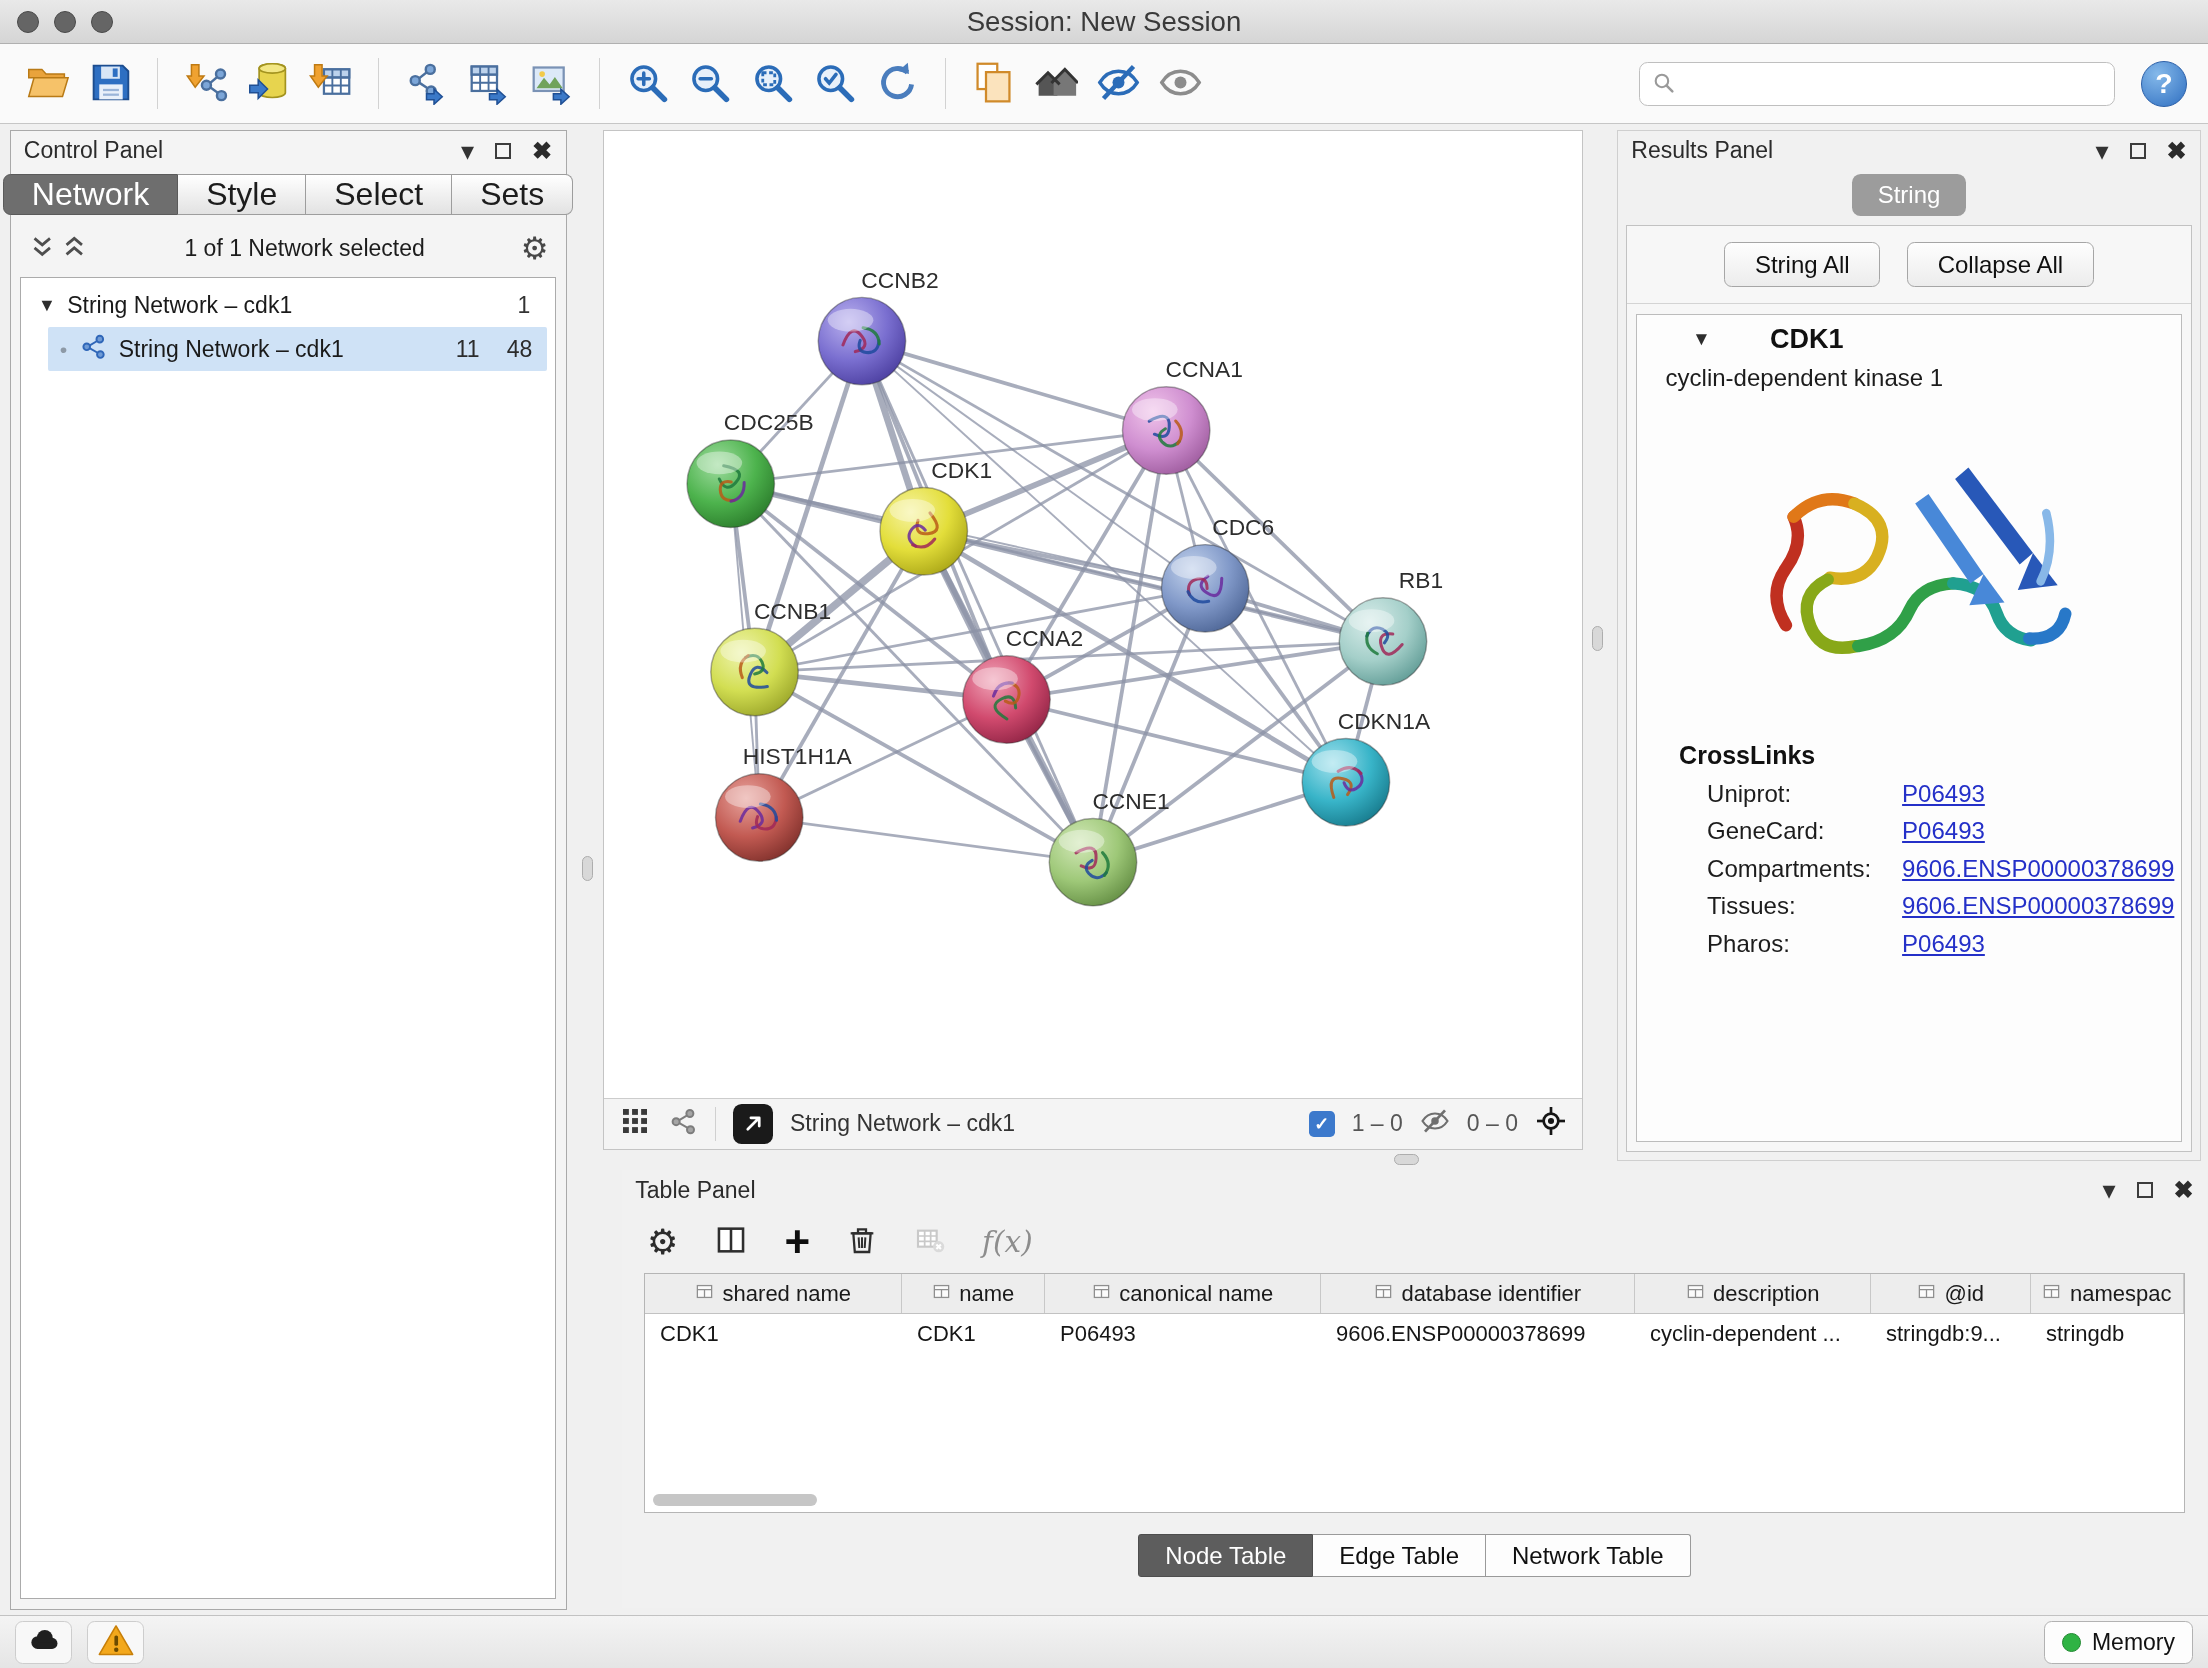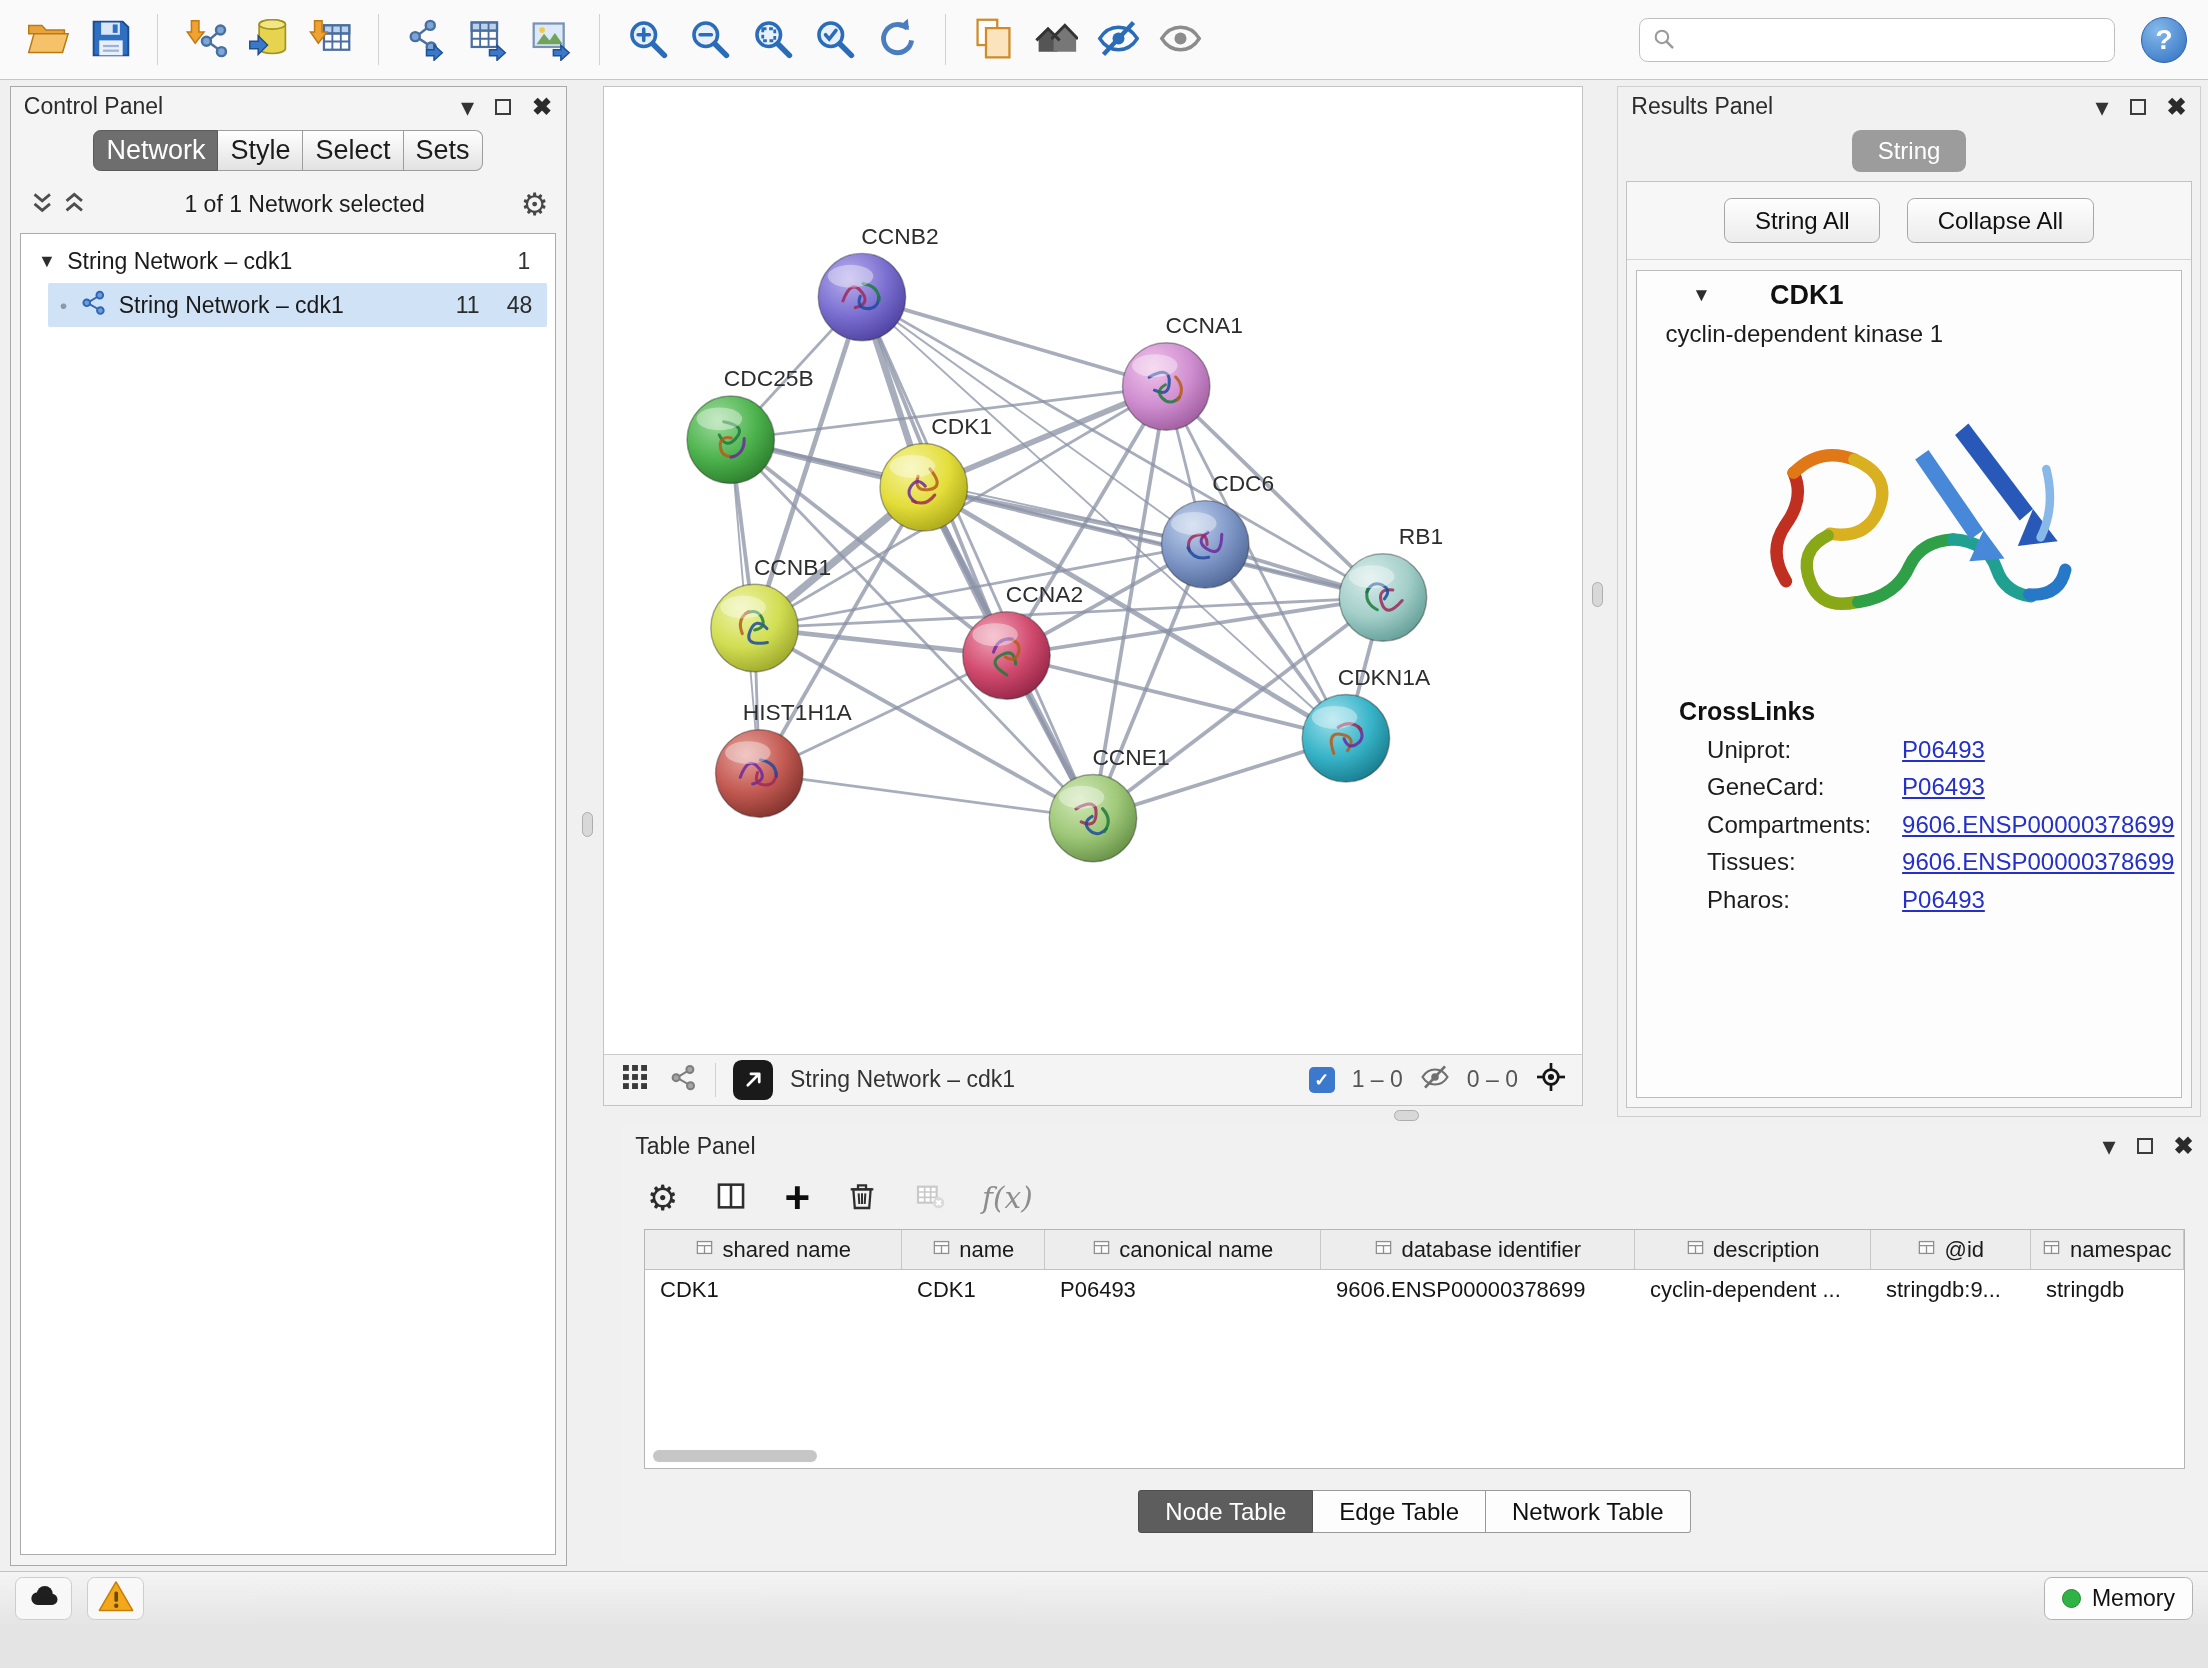--- a/index.html
+++ b/index.html
@@ -26,21 +26,21 @@
 
   .panel-header{height:40px;display:flex;align-items:center;padding:0 13.3px;font-size:23px;color:#2b2b2b;flex:none}
   .win-icons{margin-left:auto;display:flex;align-items:center;gap:21px}
   .menu-icon{font-size:26px;color:#333;line-height:1}
   .float-icon{width:16px;height:16px;border:2.9px solid #3c3c3c}
   .close-icon{font-size:24px;font-weight:bold;color:#2b2b2b;line-height:1}
 
   
   .control-panel{position:absolute;left:9.5px;top:5.7px;width:557px;height:1480px;background:#f4f4f4;border:1px solid #a9a9a9;display:flex;flex-direction:column}
   .cp-tabs{display:flex;justify-content:center;padding:3.8px 0 9.5px;flex:none}
-  .tab{font-size:27px;height:41px;display:flex;align-items:center;padding:0 12px;background:linear-gradient(#ffffff,#e2e2e2);border:1px solid #9d9d9d;border-left:none;color:#1c1c1c}
+  .tab{font-size:32px;height:41px;display:flex;align-items:center;padding:0 28px;background:linear-gradient(#ffffff,#e2e2e2);border:1px solid #9d9d9d;border-left:none;color:#1c1c1c}
   .tab:first-child{border-left:1px solid #9d9d9d;border-radius:7.6px 0 0 7.6px}
   .tab:last-child{border-radius:0 7.6px 7.6px 0}
   .tab.selected{background:#6e6e6e;color:#fff;border-color:#5a5a5a}
   .cp-status{display:flex;align-items:center;height:48px;padding:0 17px;gap:4px;flex:none}
   .cp-status .txt{flex:1;text-align:center;font-size:23px;color:#1c1c1c}
   .gear{font-size:31px;color:#474747;line-height:1}
   .tree-box{flex:1;margin:3.8px 9.5px 9.5px;background:#fff;border:1px solid #ababab;padding-top:5.7px;overflow:hidden}
   .tree-row{display:flex;align-items:center;height:44px;font-size:23px;color:#1a1a1a;padding:0 17px;gap:11.4px}
   .tree-row .twisty{font-size:18px;color:#2d2d2d}
   .tree-row .count{margin-left:auto;color:#333;padding-right:7.6px}
@@ -102,20 +102,28 @@
   .statusbar{height:53px;background:linear-gradient(#f4f4f4,#e5e5e5);border-top:1px solid #c2c2c2;display:flex;align-items:center;padding:0 15px;gap:15px}
   .sb-btn{width:57px;height:43px;border:1px solid #cdcdcd;border-radius:7.6px;background:#f8f8f8;display:flex;align-items:center;justify-content:center}
   .memory-btn{margin-left:auto;height:43px;border:1px solid #b2b2b2;border-radius:7.6px;background:#fdfdfd;display:flex;align-items:center;gap:10.5px;padding:0 17px;font-size:23px;color:#111}
   .mem-dot{width:19px;height:19px;border-radius:50%;background:#2fb344;border:1px solid #218a31}
 </style>
 </head>
 <body>
 
 <div class="window">
 
+  <div class="titlebar">
+    <div class="lights">
+      <div class="light"></div>
+      <div class="light"></div>
+      <div class="light"></div>
+    </div>
+    <div class="wtitle">Session: New Session</div>
+  </div>
 
   <div class="toolbar">
     <div class="tbi">
         <span><svg viewBox="0 0 24 24" width="45" height="45">
             <path d="M2 5h7l2.2 2.5H21v2H2z" fill="#e9a33c" stroke="#b97a16" stroke-width="0.8"></path>
             <path d="M2 19.5 4.8 9.5H23l-3 10z" fill="#f6c269" stroke="#b97a16" stroke-width="0.8"></path>
           </svg></span>
       </div>
     <div class="tbi">
         <span><svg viewBox="0 0 24 24" width="45" height="45">

